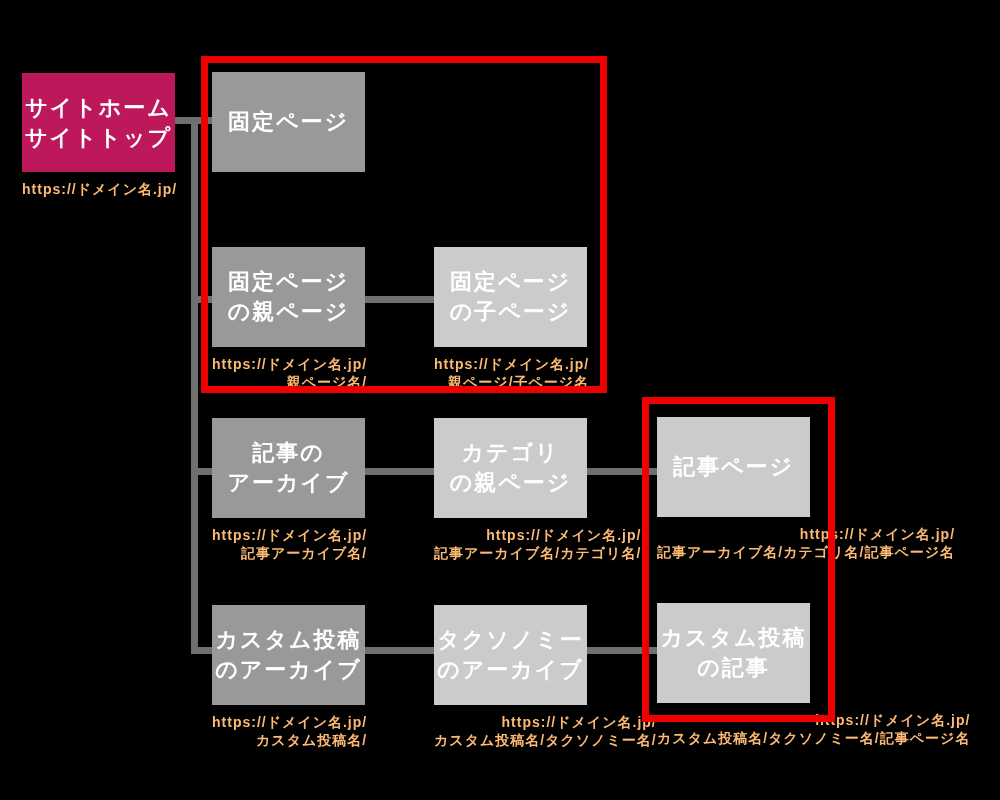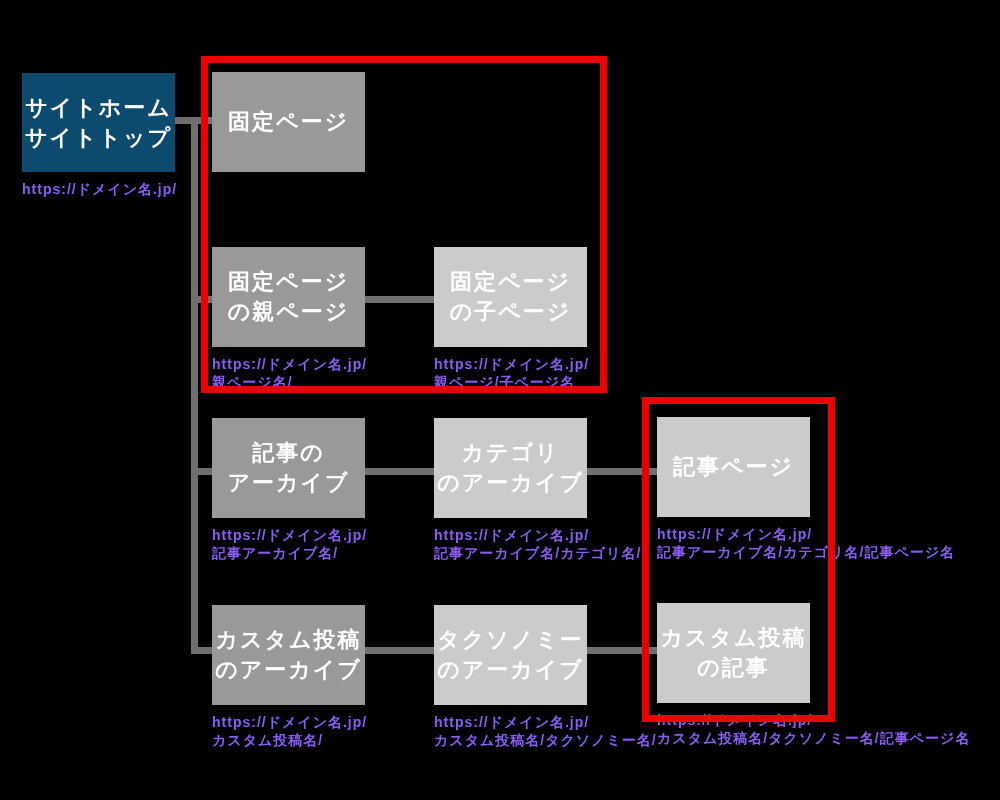--- a/index.html
+++ b/index.html
@@ -14,27 +14,27 @@
   
   .node{position:absolute;z-index:2;}
   .box{
     width:153px;height:100px;display:flex;align-items:center;justify-content:center;
     text-align:center;
   }
   .box .label{
     color:#FFFFFF;font-weight:bold;font-size:22px;line-height:30px;
     letter-spacing:2px;white-space:pre-line;
   }
-  .box.orange{background:#0c4a6e;}
+  .box.orange{background:#be185d;}
   .box.gray{background:#999999;}
   .box.light{background:#CBCBCB;}
   .url{
     position:absolute;left:0;top:108px;
-    color:#8b5cf6;font-weight:bold;font-size:14px;line-height:18px;
-    letter-spacing:1px;white-space:pre;
+    color:#fdba74;font-weight:bold;font-size:14px;line-height:18px;
+    letter-spacing:1px;white-space:pre;text-align:right;
   }
   
   #n-home{left:22px;top:73px;}
   #n-home .box{height:99px;}
   #n-home .url{top:107px;}
   #n-fixed{left:212px;top:72px;}
   #n-parent{left:212px;top:247px;}
   #n-child{left:434px;top:247px;}
   #n-post-archive{left:212px;top:418px;}
   #n-category-archive{left:434px;top:418px;}
@@ -101,21 +101,21 @@
       <span class="label">記事の
 アーカイブ</span>
     </div>
     <div class="url">https://ドメイン名.jp/
 記事アーカイブ名/</div>
   </div>
 
   <div class="node" id="n-category-archive">
     <div class="box light">
       <span class="label">カテゴリ
-のアーカイブ</span>
+の親ページ</span>
     </div>
     <div class="url">https://ドメイン名.jp/
 記事アーカイブ名/カテゴリ名/</div>
   </div>
 
   <div class="node" id="n-post-page">
     <div class="box light">
       <span class="label">記事ページ</span>
     </div>
     <div class="url">https://ドメイン名.jp/

